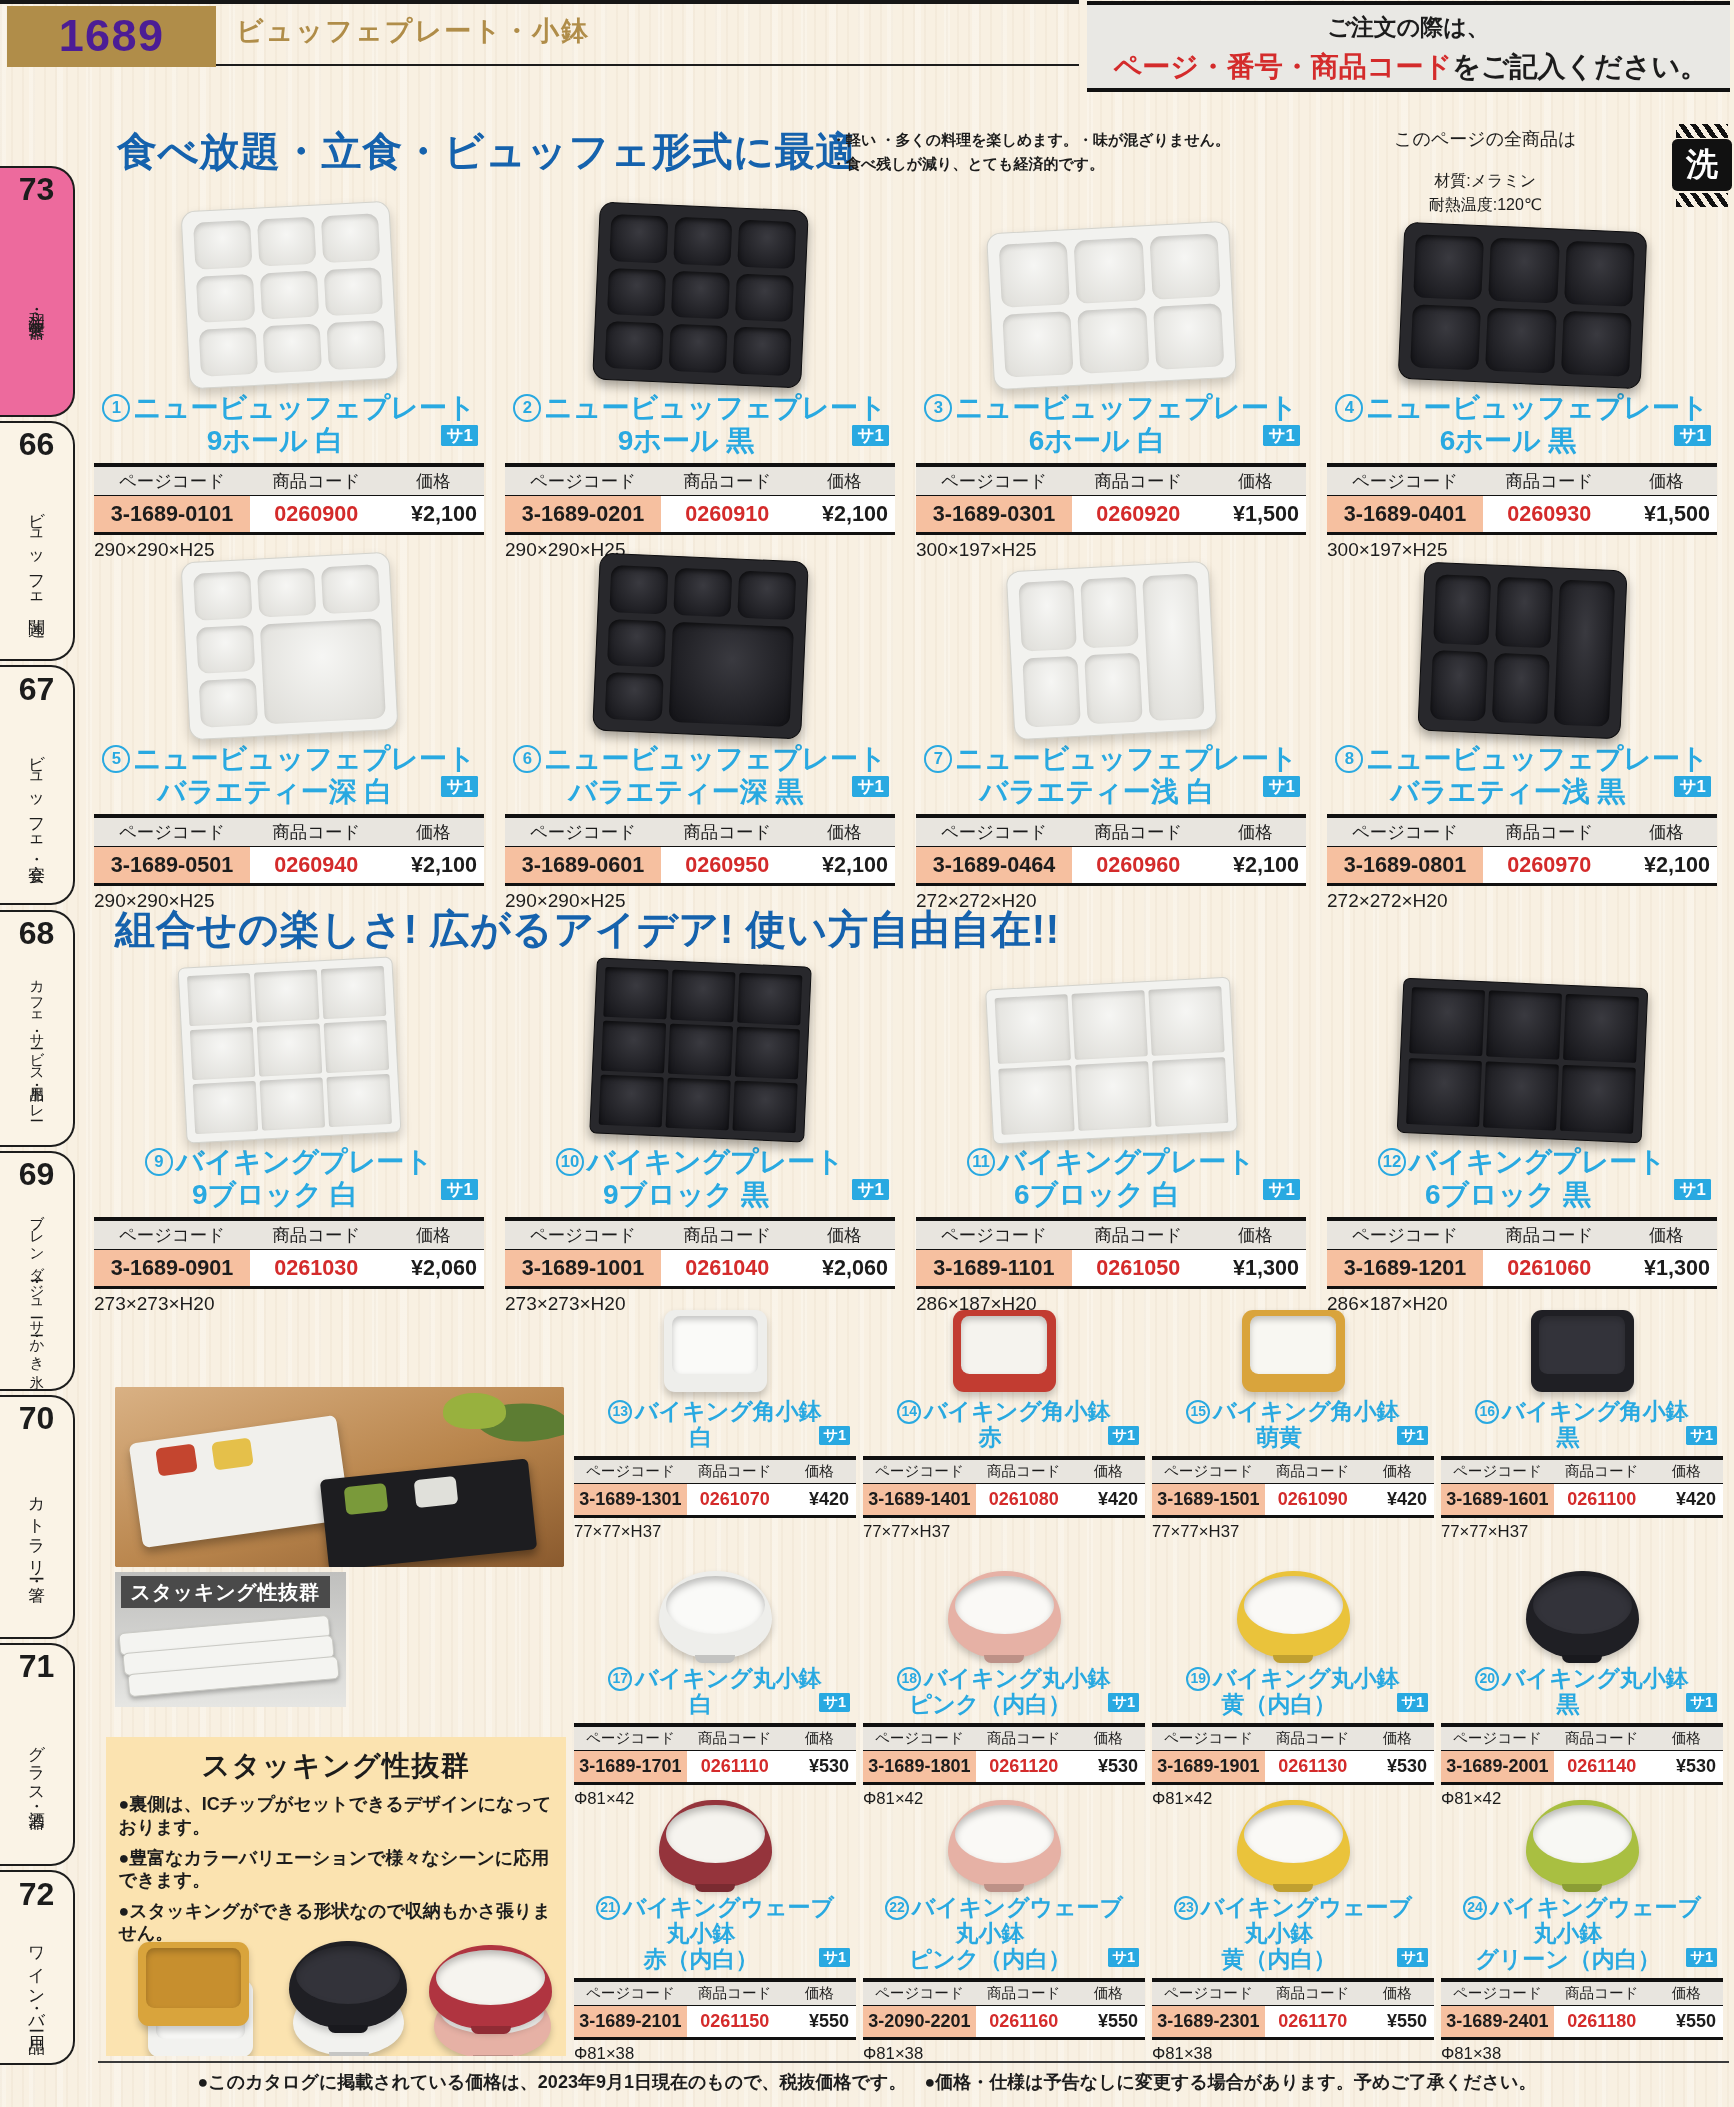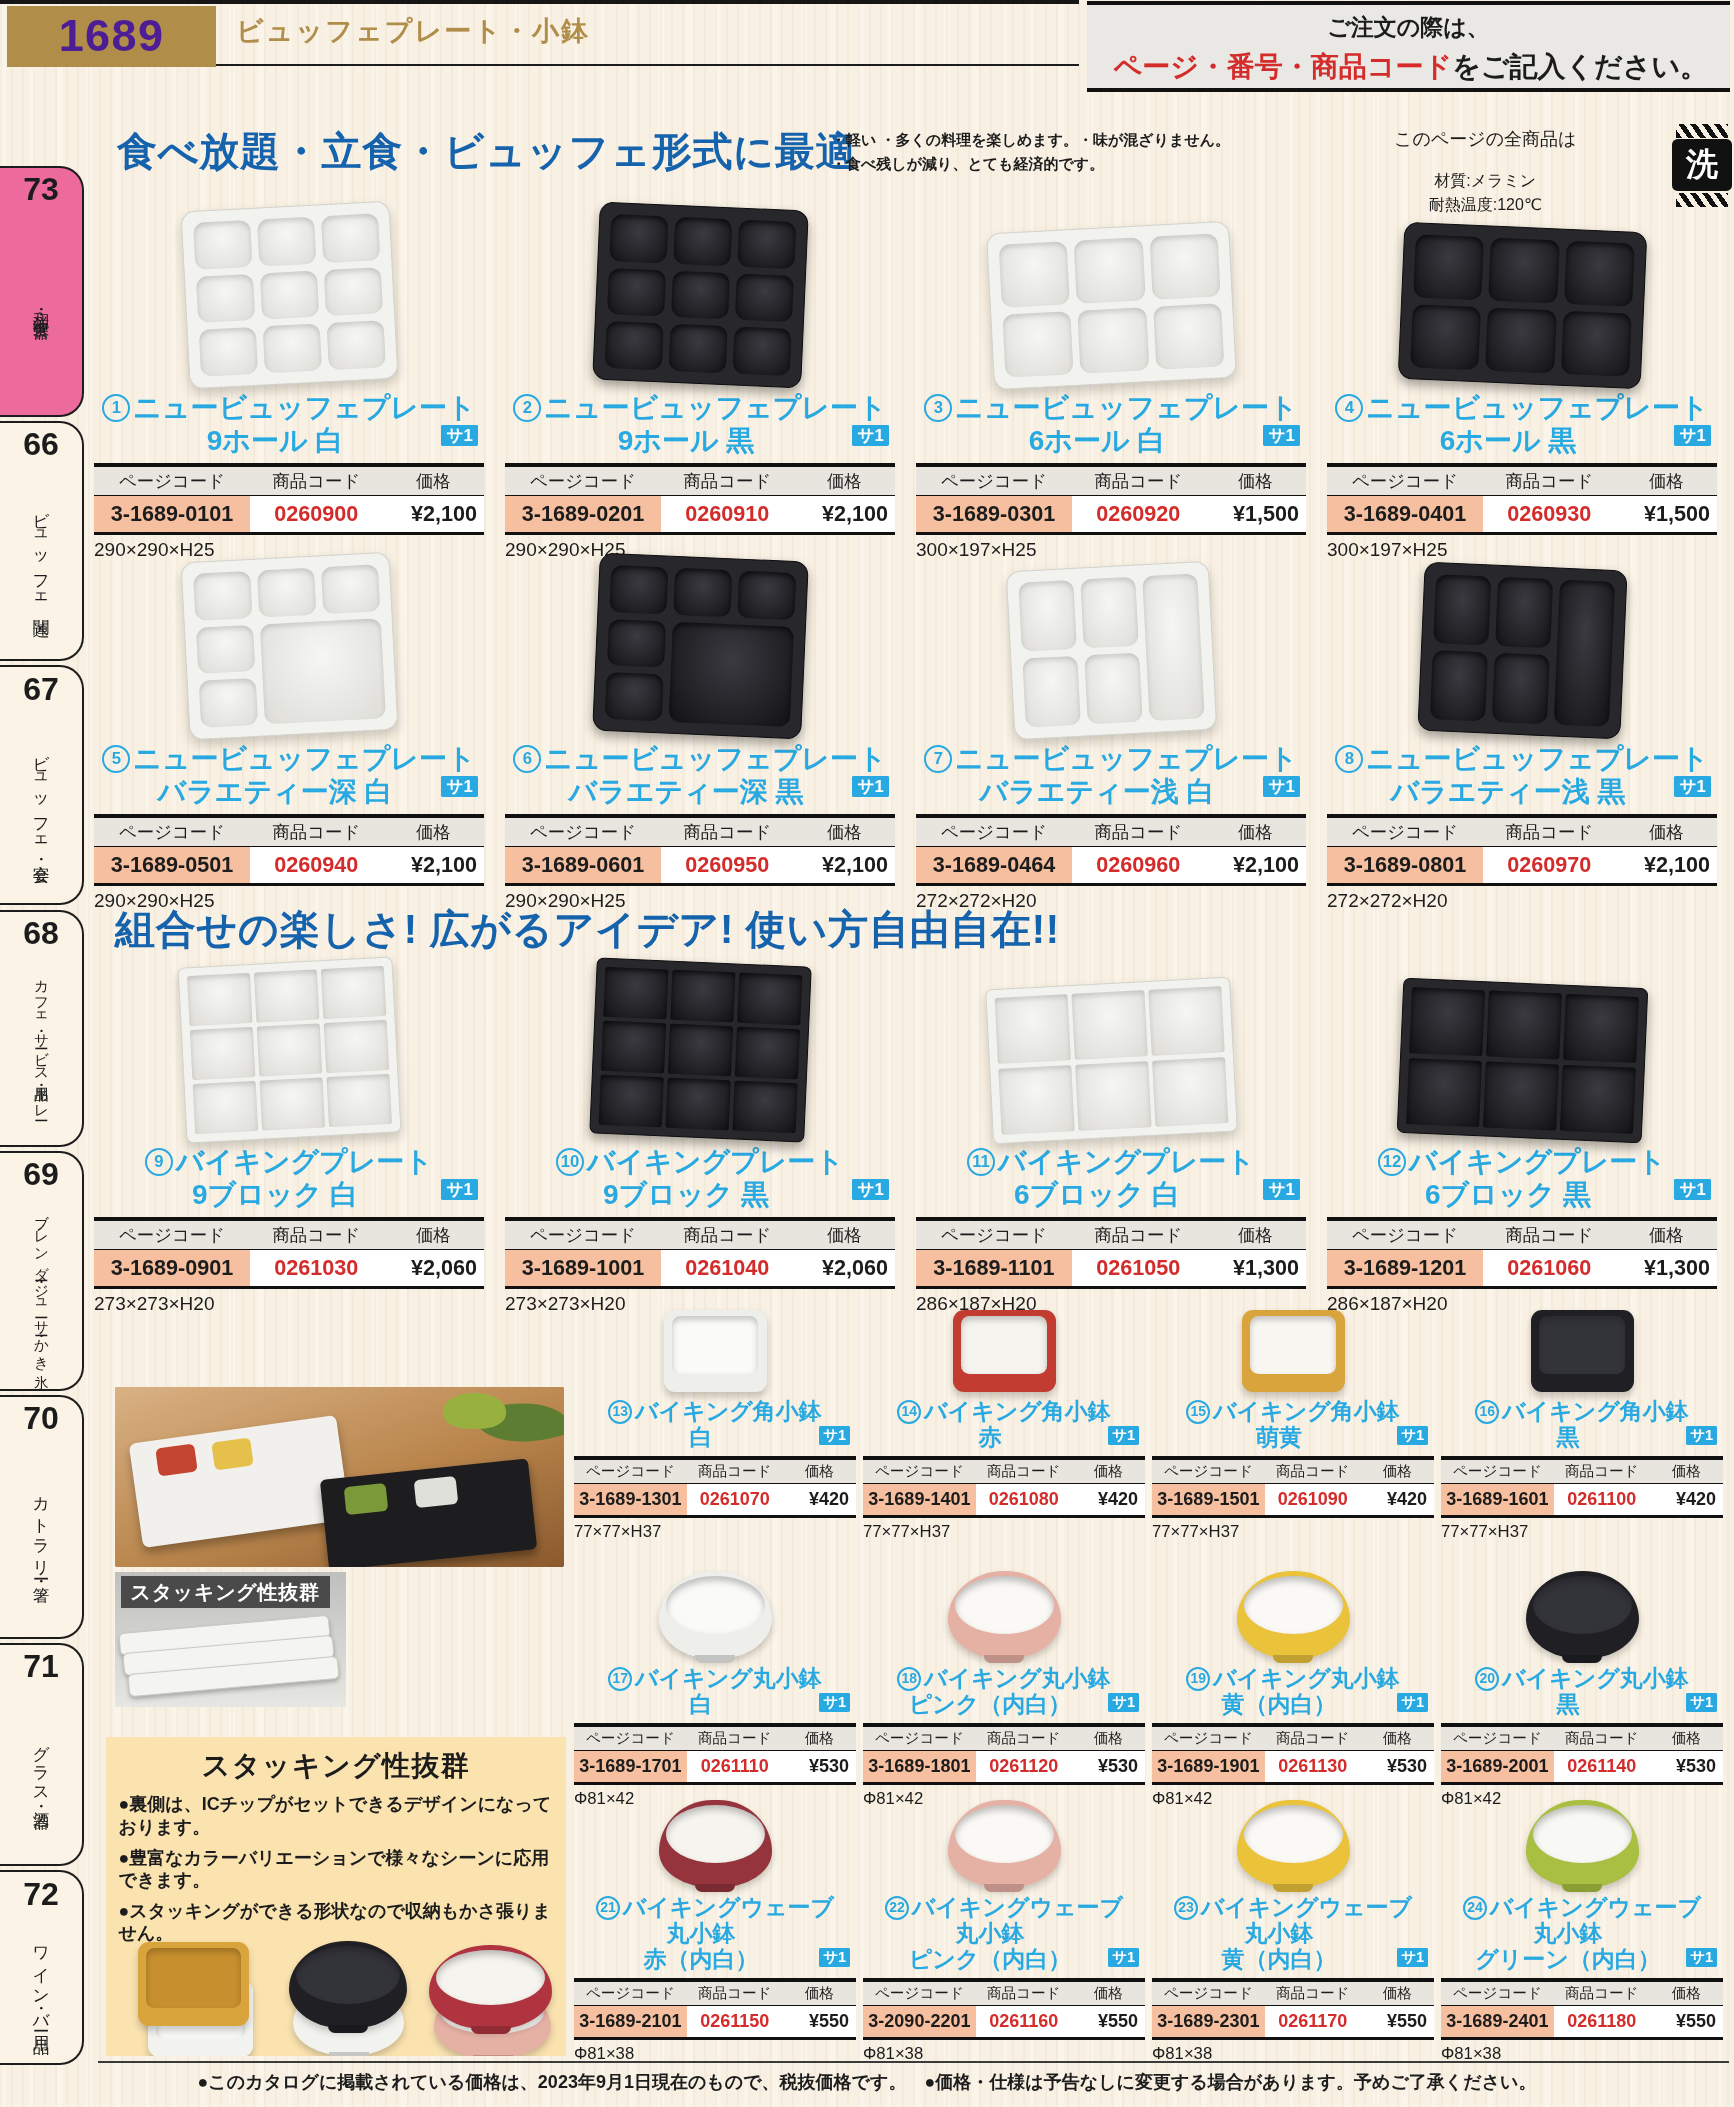--- a/index.html
+++ b/index.html
@@ -24,21 +24,21 @@
   
   #headline1{left:117px;top:124px;font-size:40px;font-weight:bold;color:var(--headline_blue,#1562ad);letter-spacing:0.7px;}
   #introb{left:831px;top:128px;font-size:15px;font-weight:600;line-height:1.6;}
   #pageinfo{left:1394px;top:128px;font-size:18px;line-height:1.25;}
   #pageinfo .sm{font-size:16px;margin-top:18px;line-height:1.5;text-align:center;}
   #wash{left:1672px;top:124px;width:60px;}
   #wash .hat{height:14px;margin:0 4.2px;background:repeating-linear-gradient(55deg,#111 0 4.9px,transparent 4.9px 9.8px);}
   #wash .bx{height:52px;background:#111;border-radius:5.6px;display:flex;align-items:center;justify-content:center;margin:1.4px 0;}
   #wash .bx span{color:#fff;font-size:32px;font-weight:bold;}
   
-  #sidebar{left:0;top:166px;width:84px;display:flex;flex-direction:column;gap:4.2px;}
+  #sidebar{left:0;top:166px;width:75px;display:flex;flex-direction:column;gap:4.2px;}
   .tab{box-sizing:border-box;border:2.8px solid #1c1c1c;border-left:none;border-radius:0 24px 24px 0;
        background:#faf3e6;padding-top:4.2px;text-align:center;overflow:hidden;}
   .tab.active{background:var(--tab_pink,#ed6a9d);}
   .tab .tn{font-size:32px;font-weight:bold;line-height:1.1;}
   .tab .vt{writing-mode:vertical-rl;margin:1.4px auto 0 auto;font-size:16.7px;letter-spacing:2.1px;
        height:calc(100% - 50px);line-height:1.15;}
   .tab.small .vt{font-size:14.6px;letter-spacing:0.7px;}
   
   .row{position:absolute;display:flex;}
   .g1{left:94px;gap:21px;}

